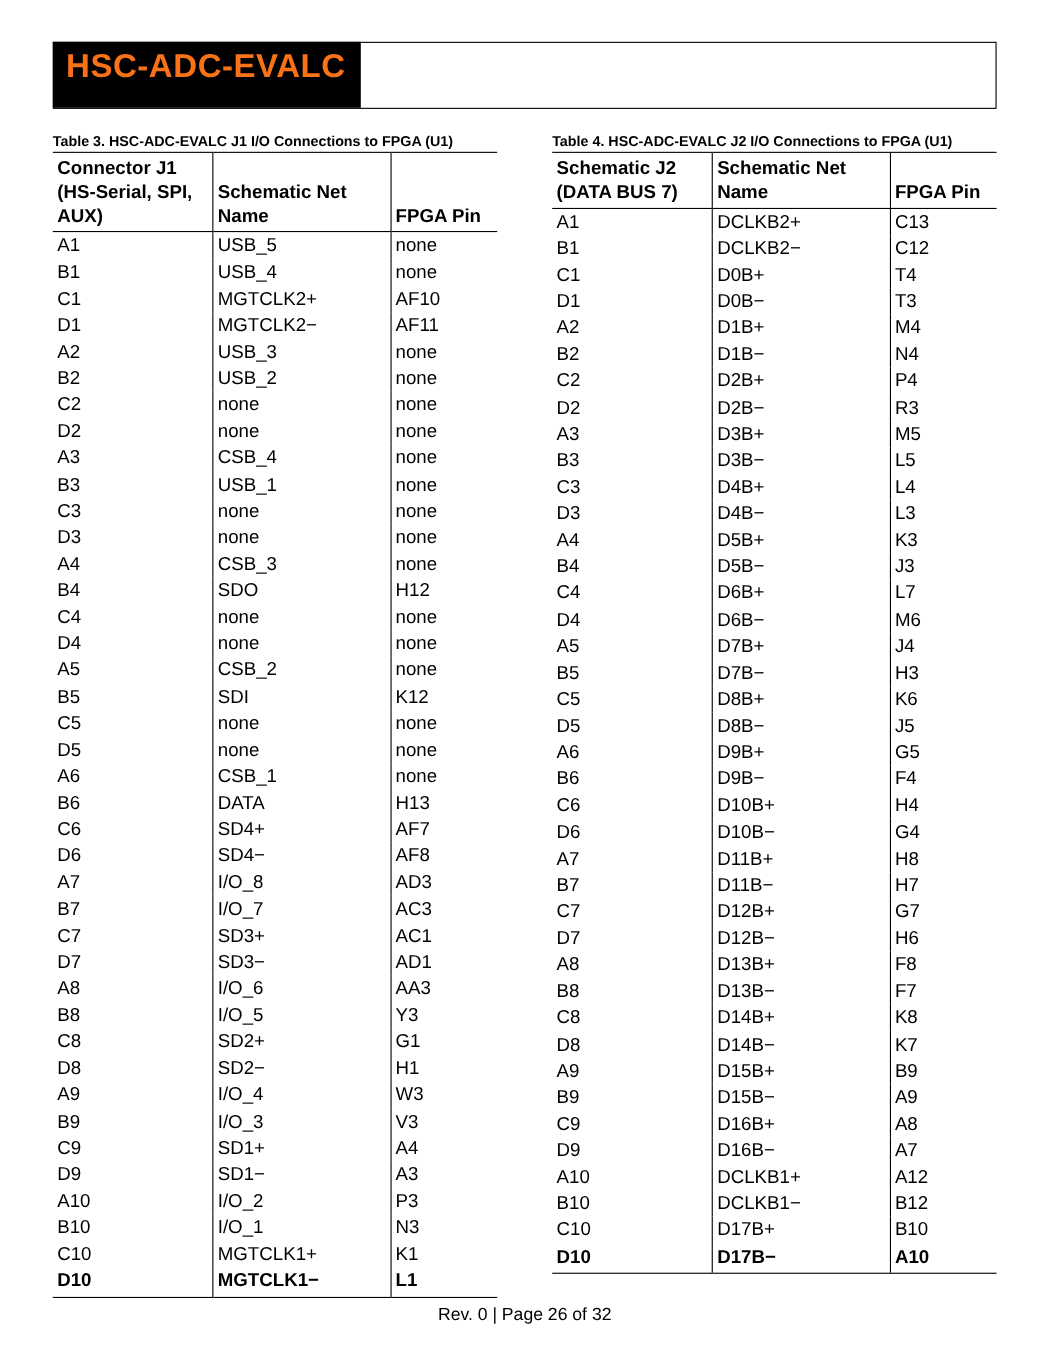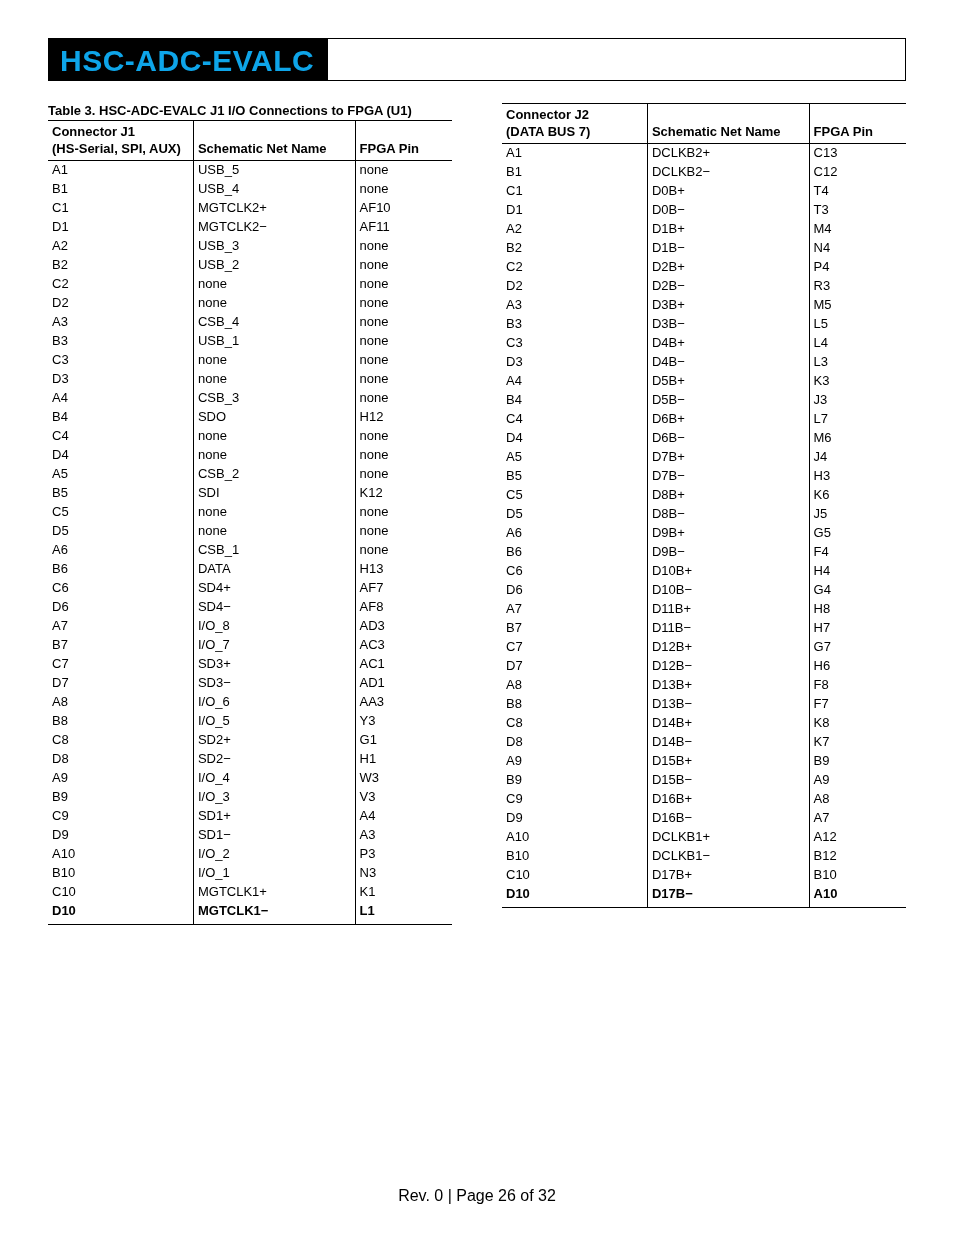--- a/index.html
+++ b/index.html
@@ -14,45 +14,45 @@
     padding: 38px 48px 0 48px;
     box-sizing: border-box;
     position: relative;
   }
   .outer-rule {
     border: 1px solid #000;
     padding: 0;
   }
   .title-box {
     background: #000;
-    color: #0ea5e9;
+    color: #f97316;
     display: inline-block;
     font-family: "Arial Narrow", Arial, sans-serif;
     font-stretch: condensed;
     font-weight: 700;
     font-size: 30px;
     letter-spacing: 0.5px;
-    padding: 6px 14px 2px 12px;
+    padding: 6px 14px 20px 12px;
     margin: -1px 0 0 -1px;
   }
   .tables-row {
     display: flex;
     gap: 50px;
     margin-top: 22px;
   }
   .table-block { flex: 1; }
   .caption {
     font-weight: 700;
     font-size: 13px;
     margin-bottom: 2px;
   }
   table {
     border-collapse: collapse;
     width: 100%;
-    font-size: 13px;
+    font-size: 17px;
     line-height: 1.28;
   }
   thead th {
     text-align: left;
     font-weight: 700;
     border-top: 1.5px solid #000;
     border-bottom: 1px solid #000;
     padding: 3px 4px 3px 4px;
     vertical-align: bottom;
   }
@@ -304,25 +304,26 @@
           <tr>
             <td class="col-left">D10</td>
             <td class="col-mid">MGTCLK1−</td>
             <td class="col-right">L1</td>
           </tr>
         </tbody>
     </table>
   </div>
 
   <div class="table-block">
+    <div class="caption">Table 4. HSC-ADC-EVALC J2 I/O Connections to FPGA (U1)</div>
     <table>
       <thead>
         <tr>
           <th class="col-left">
-            <span class="subhead">Connector J2</span><br>
+            <span class="subhead">Schematic J2</span><br>
             <span class="subhead">(DATA BUS 7)</span>
           </th>
           <th class="col-mid">Schematic Net Name</th>
           <th class="col-right">FPGA Pin</th>
         </tr>
       </thead>
       <tbody id="t4body">
           <tr>
             <td class="col-left">A1</td>
             <td class="col-mid">DCLKB2+</td>

